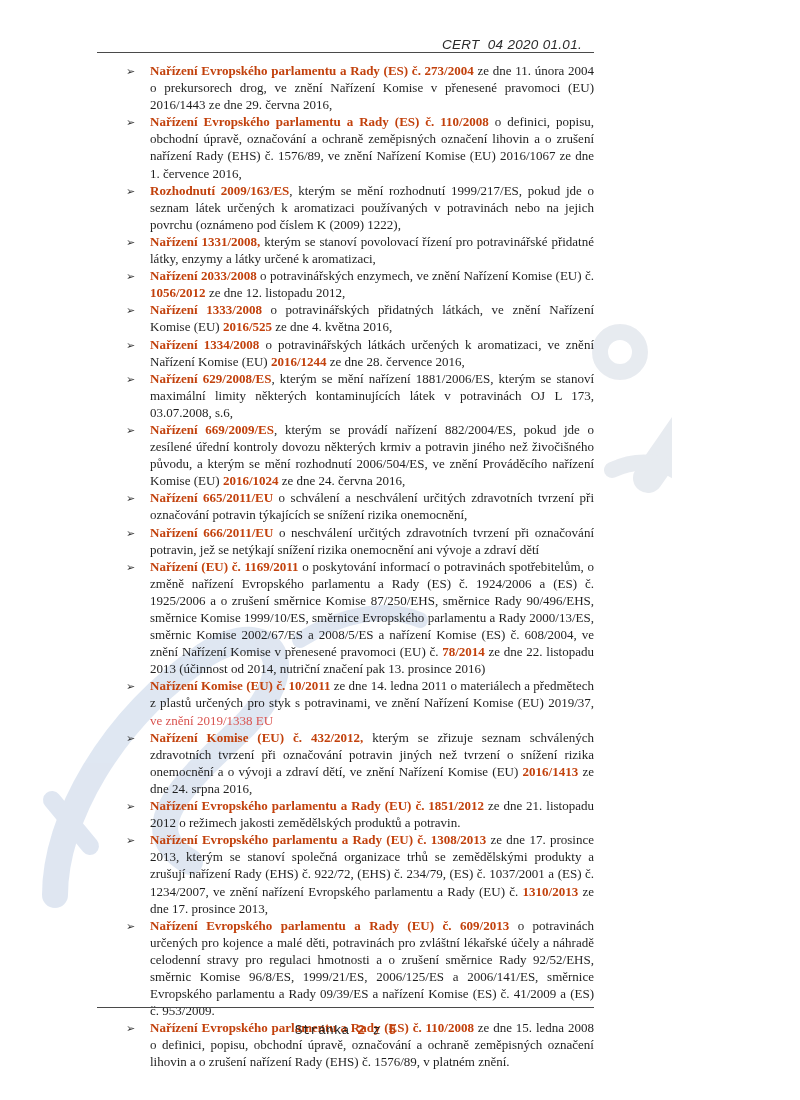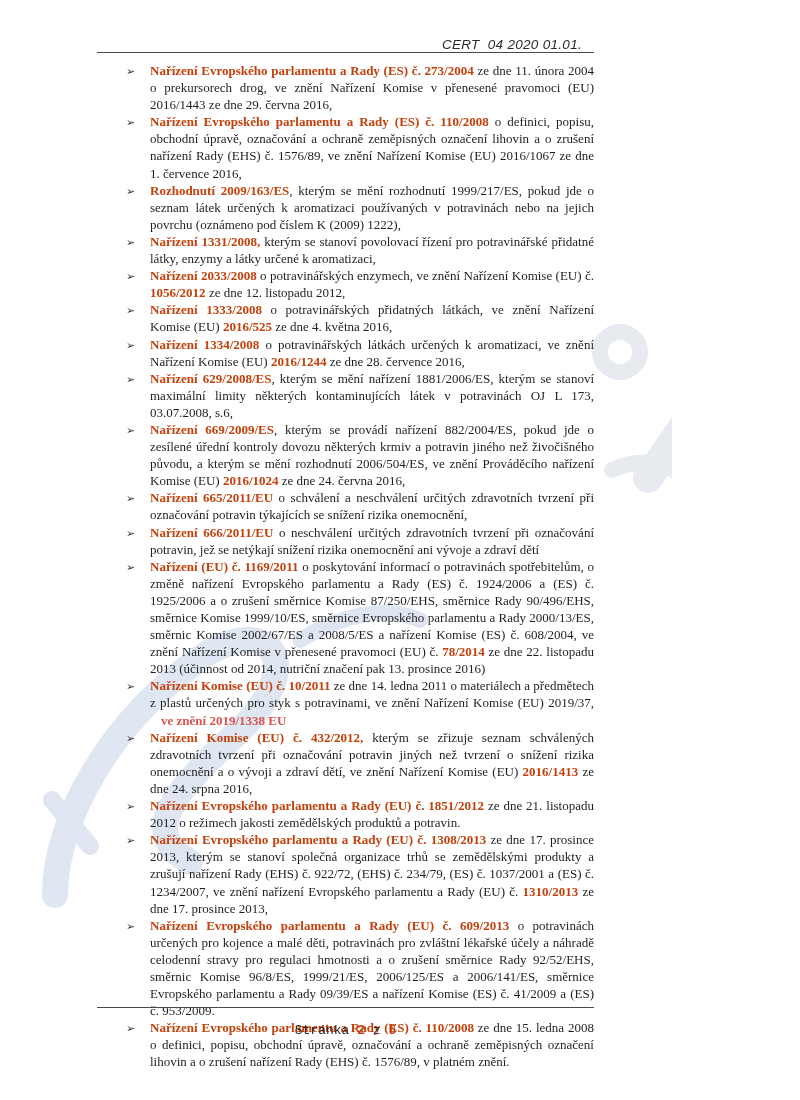--- a/index.html
+++ b/index.html
@@ -45,21 +45,21 @@
   }
   .reg-list .bullet{
     position:absolute;
     left:29px;
     top:1px;
     font-size:11px;
     color:#333;
   }
   .seg-n{font-weight:400;}
   .seg-b{font-weight:700;color:#c2410c;}
-  .seg-rb{font-weight:700;color:var(--highlight-red,#d9534f);margin-left:11px;}
+  .seg-rb{font-weight:400;color:var(--highlight-red,#d9534f);}
   .footer{
     position:absolute;
     left:97px;
     right:78px;
     top:1007px;
   }
   .footer-text{
     margin-top:15px;
     text-align:center;
     font-family:Liberation Mono, monospace;

